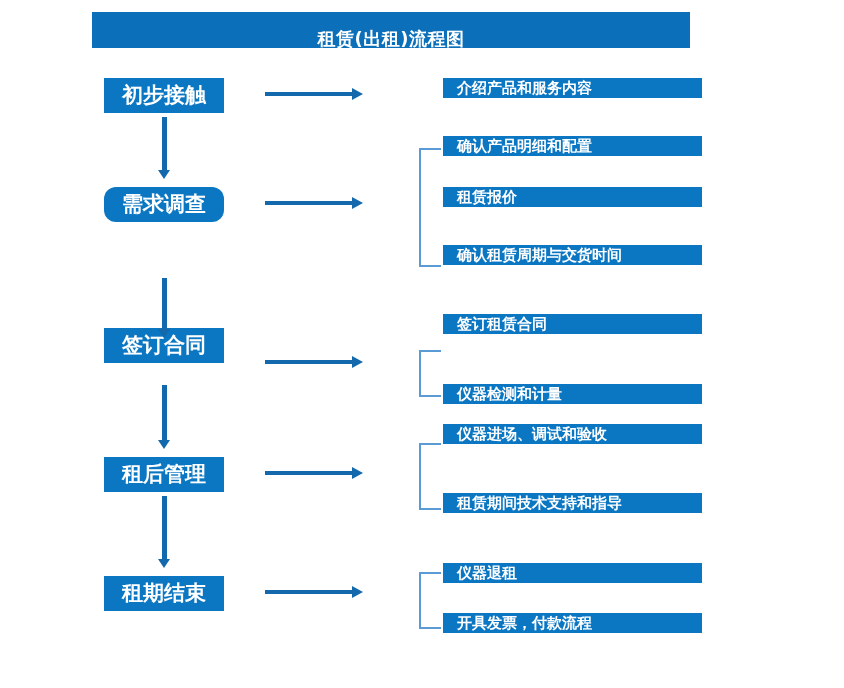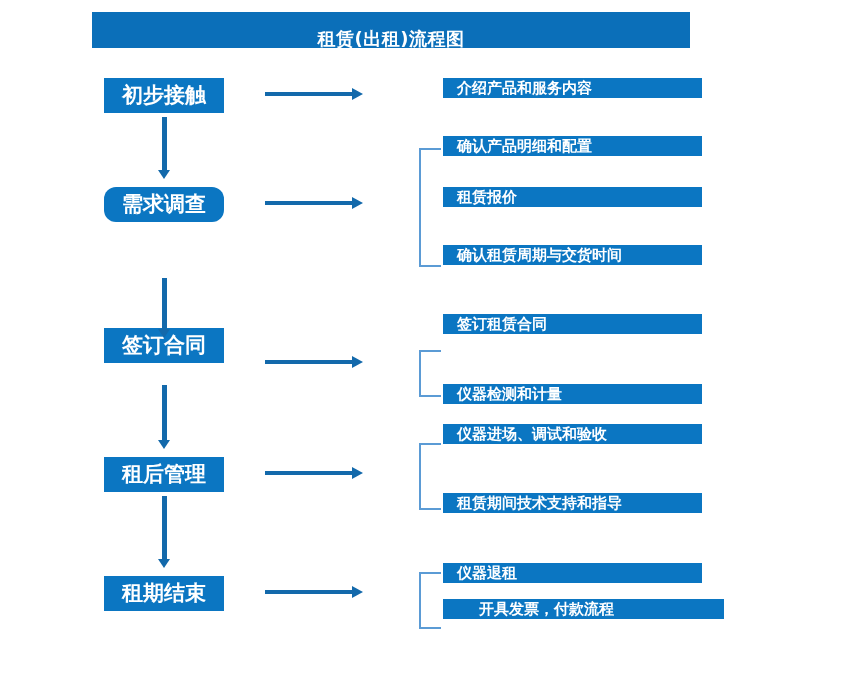--- a/index.html
+++ b/index.html
@@ -206,21 +206,21 @@
       <div class="stage-box" style="top: 576px;">
         <span class="stage-label">租期结束</span>
       </div>
       <div class="h-arrow" style="top: 586px;">
         <div class="shaft"></div>
         <div class="head"></div>
       </div>
       <div class="detail-box" style="top: 563px;">
         <span class="detail-label">仪器退租</span>
       </div>
-      <div class="detail-box" style="top: 599px; padding-left: 22px;">
+      <div class="detail-box" style="top: 613px;">
         <span class="detail-label">开具发票，付款流程</span>
       </div>
       <div class="v-arrow" style="top: 117px; height: 62px;">
         <div class="shaft" style="height: 53px;"></div>
         <div class="head" style="top: 53px;"></div>
       </div>
       <div class="v-arrow" style="top: 278px; height: 60px;">
         <div class="shaft" style="height: 51px;"></div>
         <div class="head" style="top: 51px;"></div>
       </div>

